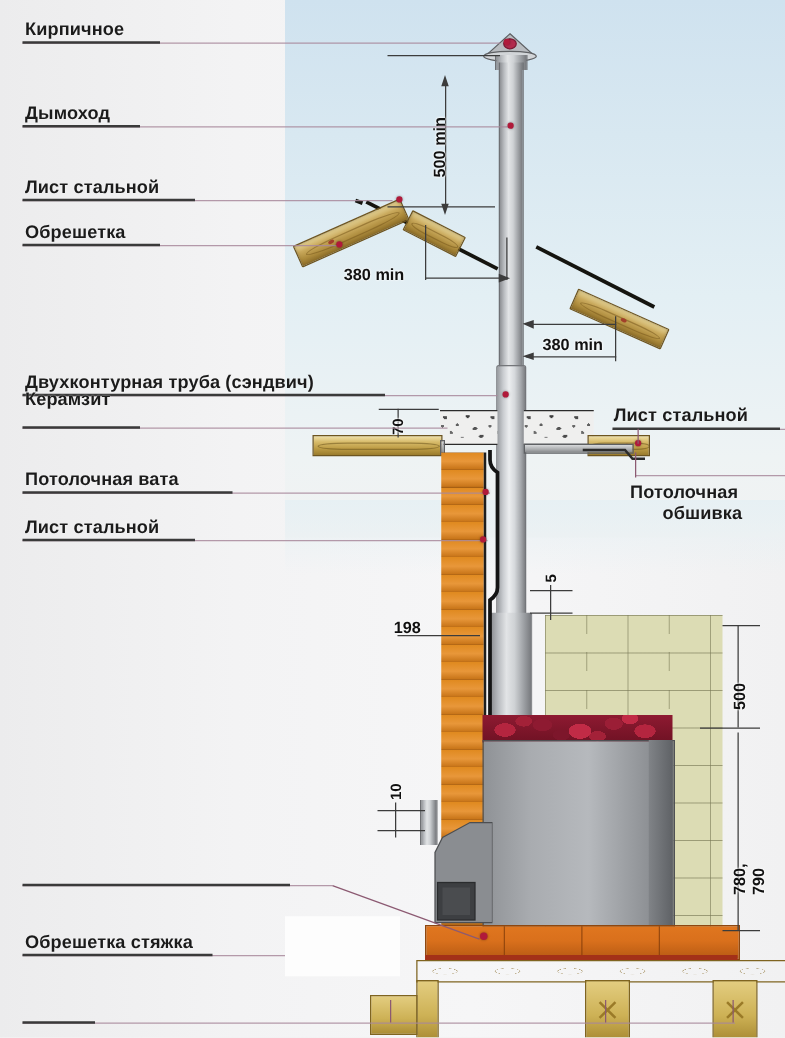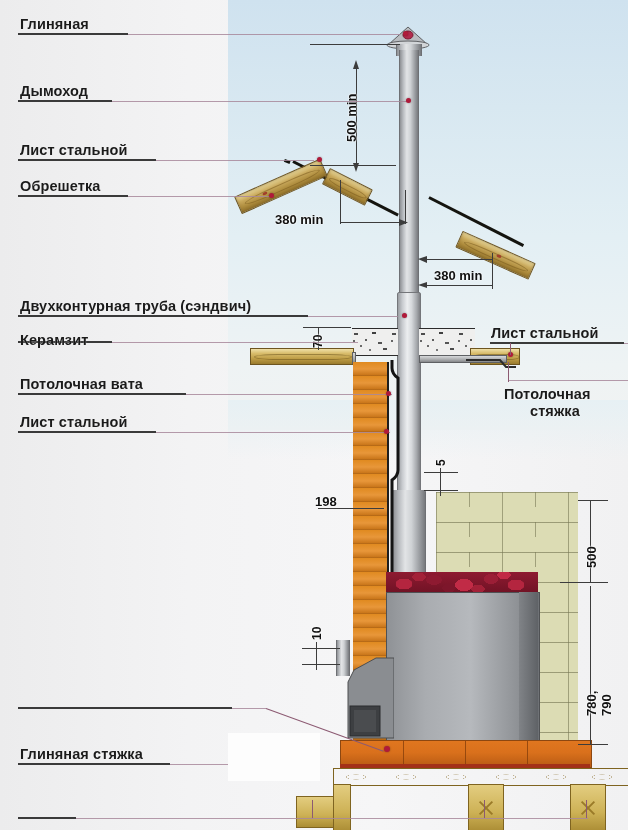--- a/index.html
+++ b/index.html
@@ -290,21 +290,21 @@
   <div class="dimline h" style="left:578px;top:500px;width:30px;"></div>
   <div class="dimline h" style="left:560px;top:582px;width:48px;"></div>
   <div class="dim vert" style="left:584px;top:568px;">500</div>
 
   <div class="dimline v" style="left:590px;top:586px;height:158px;"></div>
   <div class="dimline h" style="left:578px;top:744px;width:30px;"></div>
   <div class="dim vert" style="left:584px;top:716px;">780, 790</div>
 
   <div class="leader" style="left:18px;top:34px;width:382px;"></div>
   <div class="underline" style="left:18px;top:33px;width:110px;"></div>
-  <div class="lbl" style="left:20px;top:16px;">Глиняная</div>
+  <div class="lbl" style="left:20px;top:16px;">Кирпичное</div>
   <div class="dot sm" style="left:403px;top:31px;"></div>
 
   <div class="leader" style="left:18px;top:101px;width:392px;"></div>
   <div class="underline" style="left:18px;top:100px;width:94px;"></div>
   <div class="lbl" style="left:20px;top:83px;">Дымоход</div>
   <div class="dot sm" style="left:406px;top:98px;"></div>
 
   <div class="leader" style="left:18px;top:160px;width:296px;"></div>
   <div class="underline" style="left:18px;top:159px;width:138px;"></div>
   <div class="lbl" style="left:20px;top:142px;">Лист стальной</div>
@@ -315,21 +315,21 @@
   <div class="lbl" style="left:20px;top:178px;">Обрешетка</div>
   <div class="dot sm" style="left:269px;top:193px;"></div>
 
   <div class="leader" style="left:18px;top:316px;width:380px;"></div>
   <div class="underline" style="left:18px;top:315px;width:290px;"></div>
   <div class="lbl" style="left:20px;top:298px;text-align:center;">Двухконтурная труба (сэндвич)</div>
   <div class="dot sm" style="left:402px;top:313px;"></div>
 
   <div class="leader" style="left:18px;top:342px;width:340px;"></div>
   <div class="underline" style="left:18px;top:341px;width:94px;"></div>
-  <div class="lbl" style="left:20px;top:332px;text-align:center;">Керамзит</div>
+  <div class="lbl" style="left:20px;top:312px;text-align:center;">Керамзит</div>
 
   <div class="leader" style="left:18px;top:394px;width:374px;"></div>
   <div class="underline" style="left:18px;top:393px;width:168px;"></div>
   <div class="lbl" style="left:20px;top:376px;">Потолочная вата</div>
   <div class="dot sm" style="left:386px;top:391px;"></div>
 
   <div class="leader" style="left:18px;top:432px;width:372px;"></div>
   <div class="underline" style="left:18px;top:431px;width:138px;"></div>
   <div class="lbl" style="left:20px;top:414px;">Лист стальной</div>
   <div class="dot sm" style="left:384px;top:429px;"></div>
@@ -337,35 +337,35 @@
   <div class="leader" style="left:18px;top:708px;width:248px;"></div>
   <div class="callout" style="left:266px;top:708px;width:125px;transform:rotate(20deg);"></div>
   <div class="underline" style="left:18px;top:707px;width:214px;"></div>
   <div class="lbl two" style="left:20px;top:672px;">
     <br>
   </div>
   <div class="dot" style="left:384px;top:746px;"></div>
 
   <div class="leader" style="left:18px;top:764px;width:210px;"></div>
   <div class="underline" style="left:18px;top:763px;width:152px;"></div>
-  <div class="lbl" style="left:20px;top:746px;">Глиняная стяжка</div>
+  <div class="lbl" style="left:20px;top:746px;">Обрешетка стяжка</div>
 
   <div class="leader" style="left:18px;top:818px;width:570px;"></div>
   <div class="underline" style="left:18px;top:817px;width:58px;"></div>
   <div class="lbl" style="left:20px;top:842px;">Лаги</div>
   <div class="dimline v" style="left:484px;top:800px;height:18px;background:#8c5a72;"></div>
   <div class="dimline v" style="left:586px;top:800px;height:18px;background:#8c5a72;"></div>
   <div class="dimline v" style="left:312px;top:800px;height:18px;background:#8c5a72;"></div>
 
   <div class="leader" style="left:490px;top:343px;width:138px;"></div>
   <div class="underline" style="left:490px;top:342px;width:134px;"></div>
   <div class="lbl" style="left:491px;top:325px;">Лист стальной</div>
   <div class="dot sm" style="left:508px;top:352px;"></div>
   <div class="dimline v" style="left:510px;top:343px;height:12px;background:#8c5a72;"></div>
 
   <div class="leader" style="left:508px;top:380px;width:120px;"></div>
   <div class="dimline v" style="left:508px;top:362px;height:20px;background:#8c5a72;"></div>
   <div class="lbl two" style="left:504px;top:386px;">
     <span>Потолочная</span><br>
-    <span style="display:inline-block;margin-left:26px;">стяжка</span>
+    <span style="display:inline-block;margin-left:26px;">обшивка</span>
   </div>
 
 </div>
 
 </body></html>

